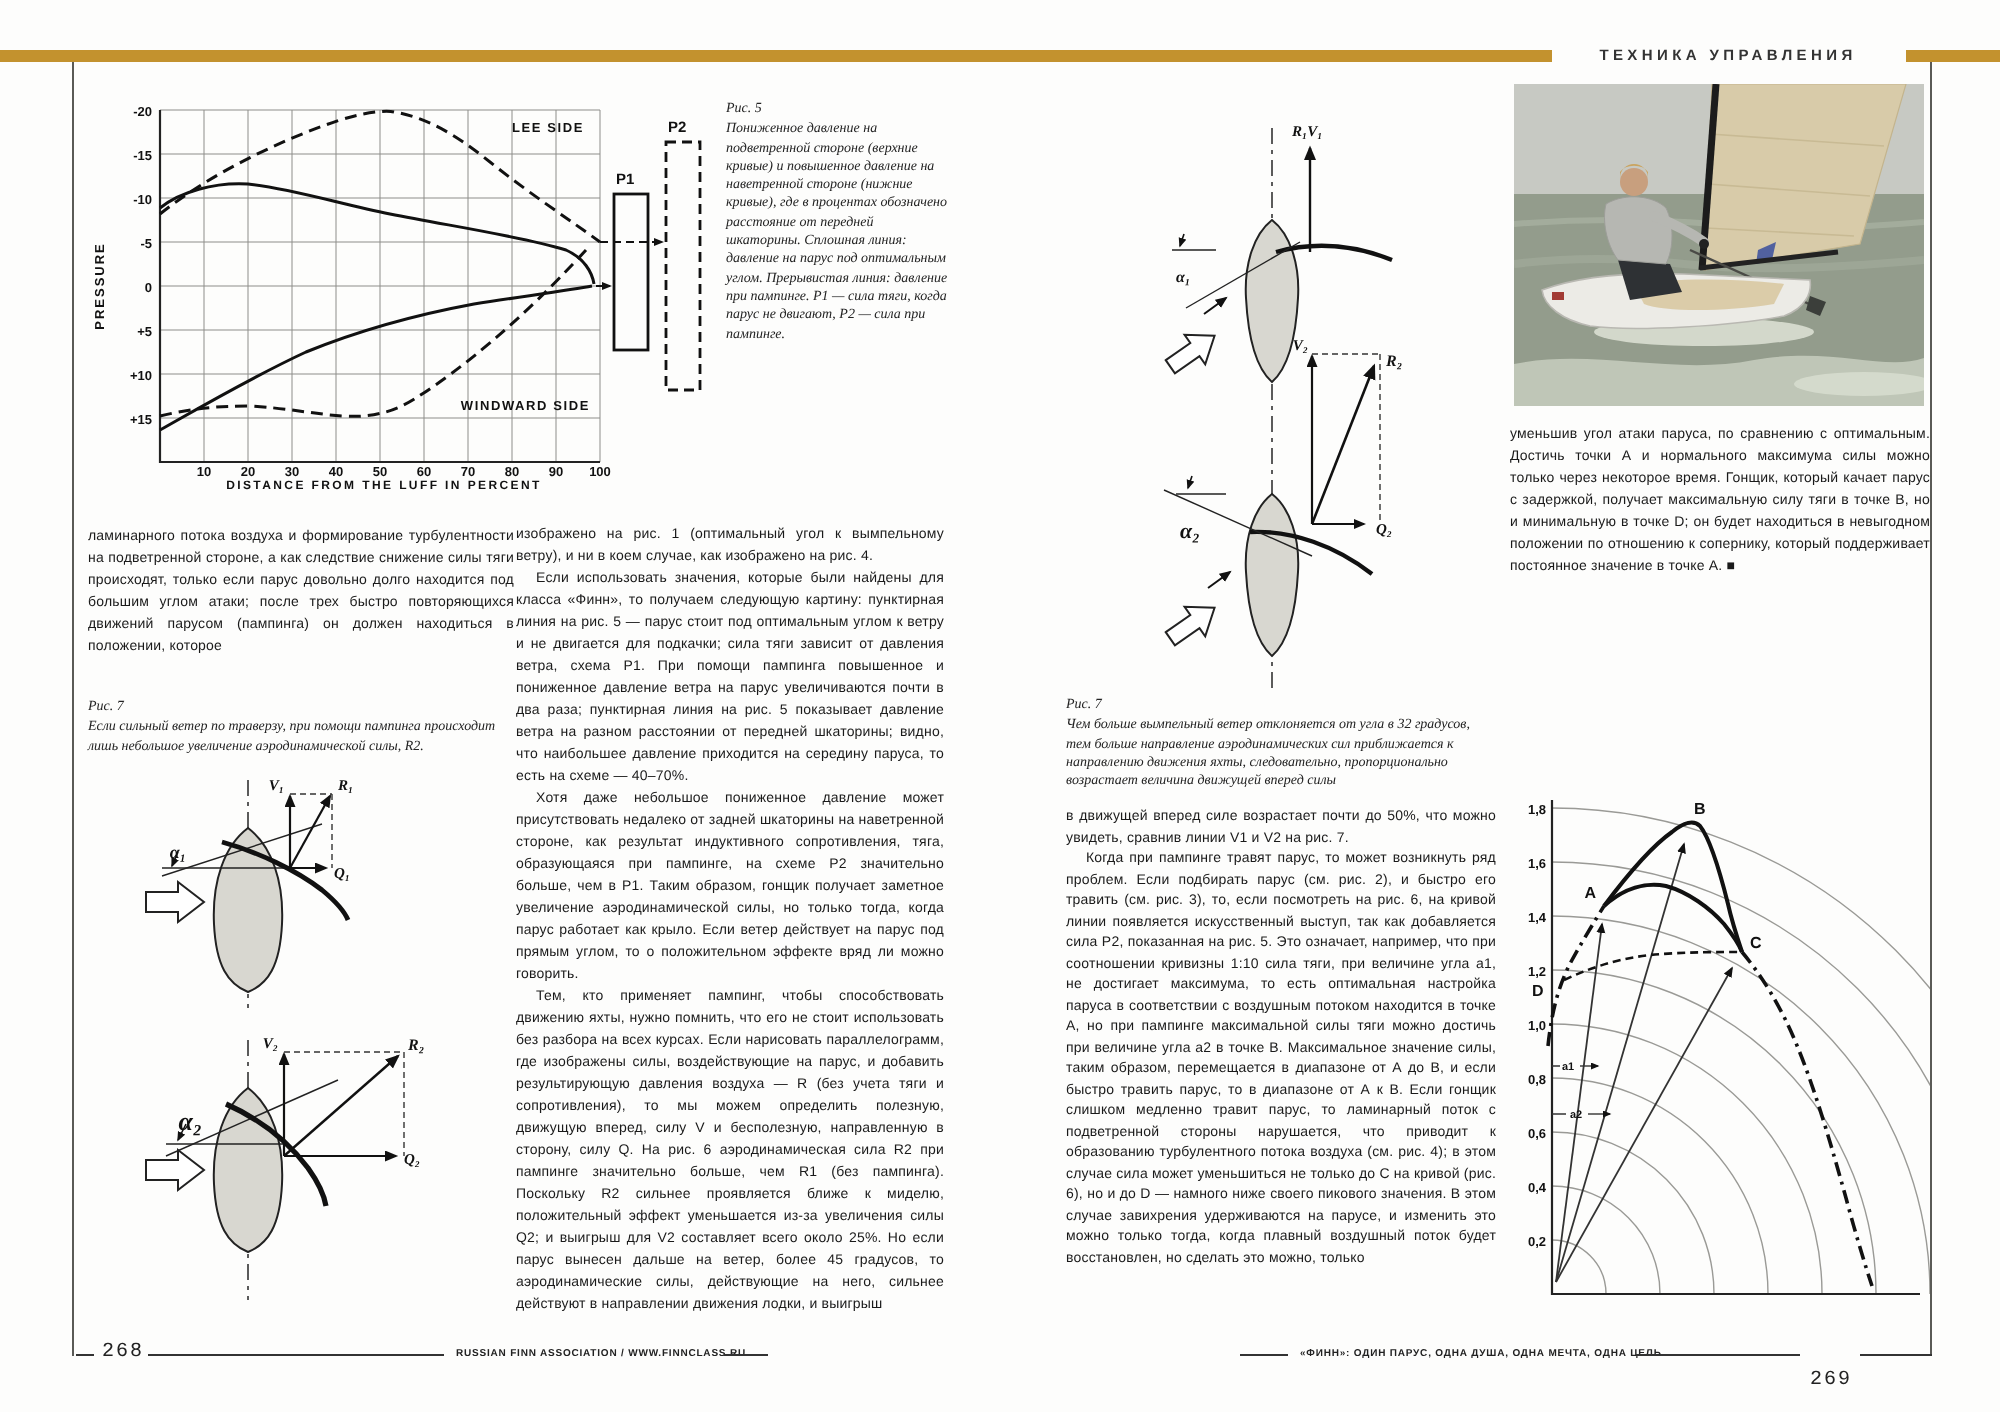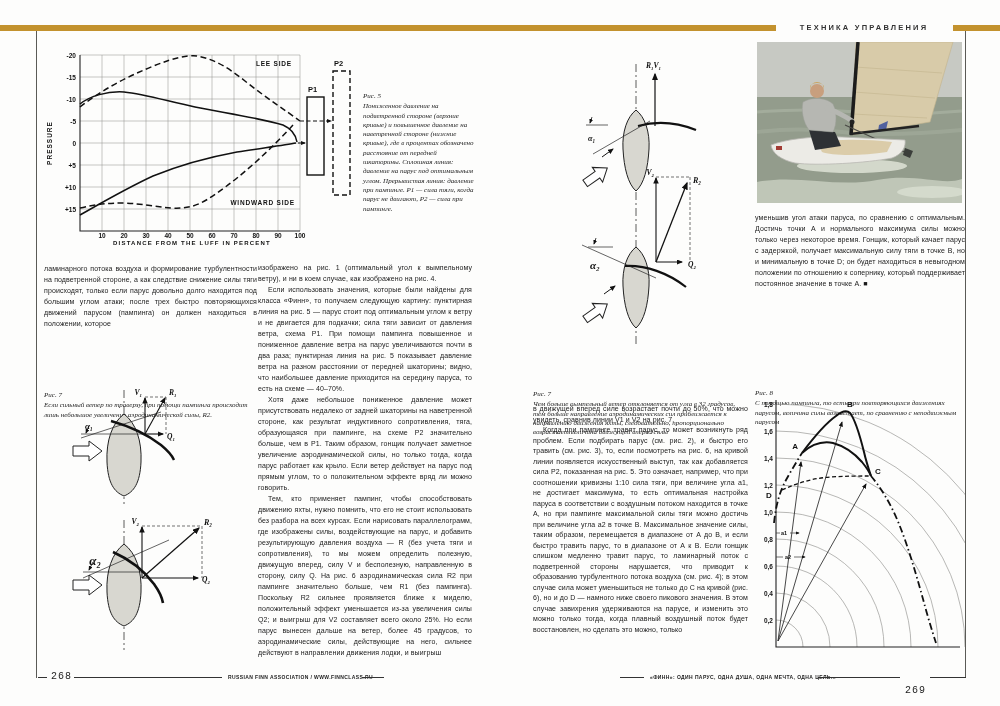--- a/index.html
+++ b/index.html
@@ -8,21 +8,21 @@
   .abs{position:absolute;}
   .goldbar{background:#c3922e;height:6px;}
   .vrule{width:1px;background:#5a5a56;}
   .hseg{height:1px;background:#333;}
   .header-title{font-size:7.5px;font-weight:bold;letter-spacing:2.2px;color:#333;text-align:center;}
   .col{font-size:7px;line-height:11px;text-align:justify;letter-spacing:.1px;overflow:hidden;}
   .col p{margin:0;}
   .col p + p{text-indent:10px;}
   .tight{line-height:10.5px;}
   .cap{font-family:"Liberation Serif","DejaVu Serif",serif;font-style:italic;
-       font-size:7px;line-height:9.3px;color:#222;text-align:left;margin-top:42px;}
+       font-size:7px;line-height:9.3px;color:#222;text-align:left;}
   .cap .figlab{display:block;margin-bottom:1px;}
   .pagenum{font-size:10px;letter-spacing:1px;color:#222;font-family:Liberation Mono, monospace;}
   .footnote{font-size:5px;font-weight:bold;letter-spacing:.4px;color:#222;white-space:nowrap;}
   svg text{font-family:"Liberation Sans",sans-serif;fill:#111;}
   svg .hand{font-weight:bold;}
   svg .veclab{font-family:"Liberation Serif",serif;font-style:italic;font-weight:bold;}
 </style>
 </head>
 <body>
 
@@ -219,24 +219,20 @@
     <circle cx="95" cy="80" r="2.5" fill="#222"></circle>
     <circle cx="60" cy="49" r="7" fill="#c89f7e"></circle>
     <path d="M53,47 A7,7 0 0 1 67,47 L67,44 A8,6 0 0 0 53,44 Z" fill="#caa45f"></path>
     <path d="M148,106 l8,3 l-3,7 l-7,-3 z" fill="#3b3e3a"></path>
   </svg>
 
   <div class="abs col" style="left:755px;top:212px;width:210px;height:112px;">
     <p>уменьшив угол атаки паруса, по сравнению с оптимальным. Достичь точки А и нормального максимума силы можно только через некоторое время. Гонщик, который качает парус с задержкой, получает максимальную силу тяги в точке В, но и минимальную в точке D; он будет находиться в невыгодном положении по отношению к сопернику, который поддерживает постоянное значение в точке А. ■</p>
   </div>
 
-  <div class="abs cap" style="left:755px;top:347px;width:212px;">
-    <span class="figlab">Рис. 8</span>
-    <span>С помощью пампинга, то есть при повторяющихся движениях парусом, величина силы возрастает, по сравнению с неподвижным парусом</span>
-  </div>
 
   <div class="abs col tight" style="left:533px;top:404px;width:215px;height:276px;">
     <p>в движущей вперед силе возрастает почти до 50%, что можно увидеть, сравнив линии V1 и V2 на рис. 7.</p>
     <p>Когда при пампинге травят парус, то может возникнуть ряд проблем. Если подбирать парус (см. рис. 2), и быстро его травить (см. рис. 3), то, если посмотреть на рис. 6, на кривой линии появляется искусственный выступ, так как добавляется сила P2, показанная на рис. 5. Это означает, например, что при соотношении кривизны 1:10 сила тяги, при величине угла a1, не достигает максимума, то есть оптимальная настройка паруса в соответствии с воздушным потоком находится в точке А, но при пампинге максимальной силы тяги можно достичь при величине угла a2 в точке В. Максимальное значение силы, таким образом, перемещается в диапазоне от А до В, и если быстро травить парус, то в диапазоне от А к В. Если гонщик слишком медленно травит парус, то ламинарный поток с подветренной стороны нарушается, что приводит к образованию турбулентного потока воздуха (см. рис. 4); в этом случае сила может уменьшиться не только до С на кривой (рис. 6), но и до D — намного ниже своего пикового значения. В этом случае завихрения удерживаются на парусе, и изменить это можно только тогда, когда плавный воздушный поток будет восстановлен, но сделать это можно, только</p>
   </div>
 
   <svg class="abs" style="left:755px;top:392px;" width="210" height="278" viewBox="0 0 210 278">
     <defs>
       <marker id="ah8" markerWidth="7" markerHeight="7" refX="5" refY="2.5" orient="auto">
           <path d="M0,0 L6,2.5 L0,5 Z" fill="#111"></path>

